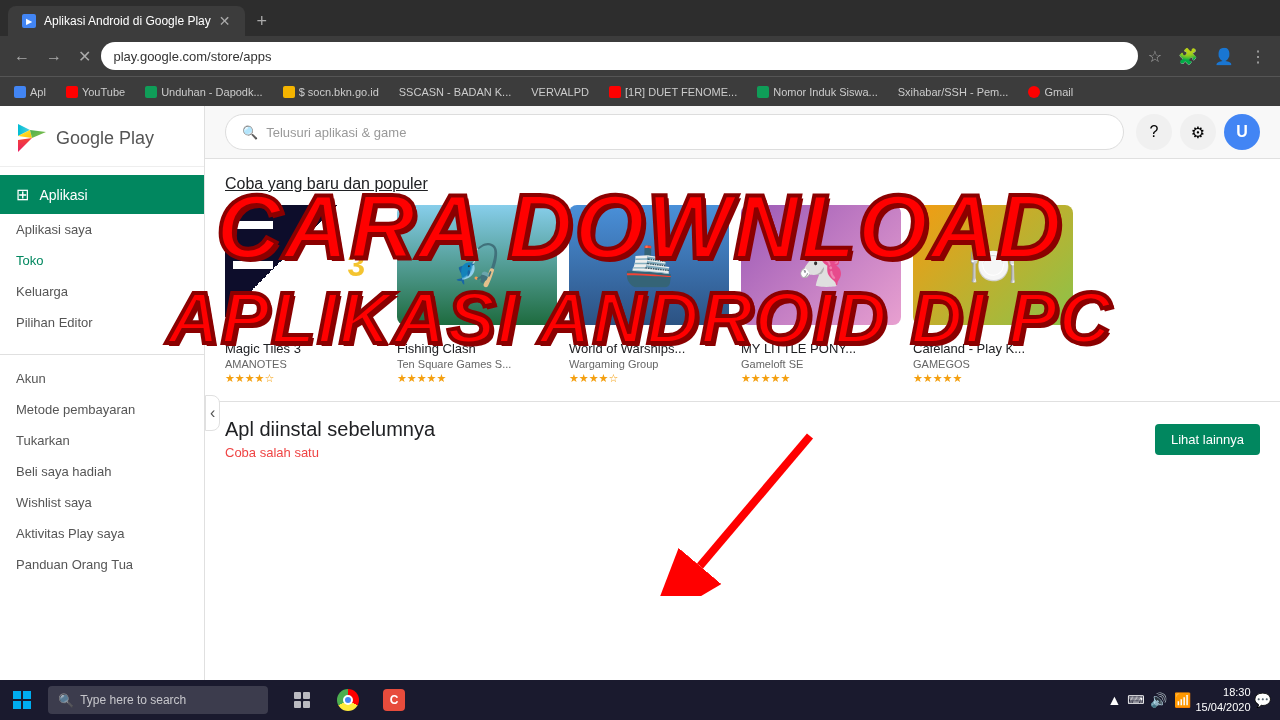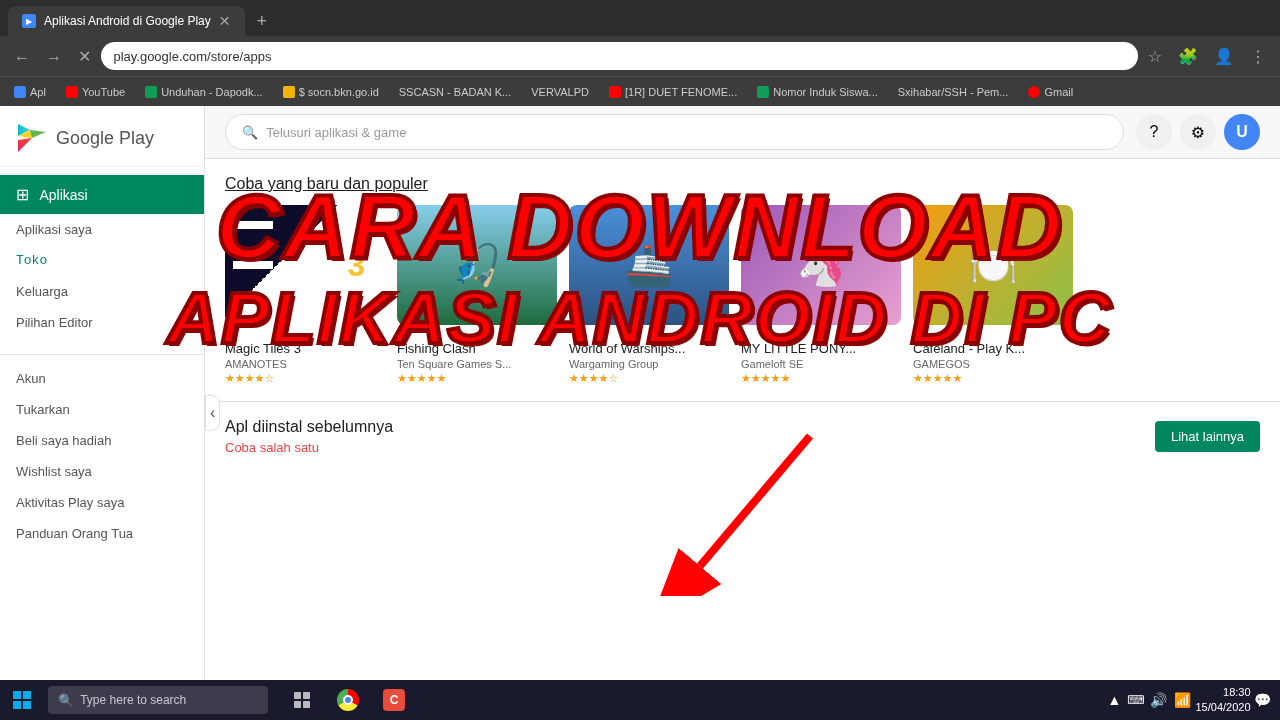--- a/index.html
+++ b/index.html
@@ -30,21 +30,21 @@
     
     .sidebar { width: 205px; background: #fff; border-right: 1px solid #e0e0e0; display: flex; flex-direction: column; flex-shrink: 0; overflow-y: auto; }
     .sidebar-header { padding: 16px 16px 12px; display: flex; align-items: center; gap: 8px; border-bottom: 1px solid #eee; }
     .play-logo { width: 32px; height: 32px; }
     .sidebar-title { font-size: 18px; color: #555; font-weight: 400; }
 
     .sidebar-nav { padding: 8px 0; }
     .sidebar-active { background: #01875f; color: white; display: flex; align-items: center; gap: 10px; padding: 10px 16px; cursor: pointer; font-size: 14px; font-weight: 500; }
     .sidebar-active-icon { font-size: 16px; }
     .sidebar-item { padding: 8px 16px; font-size: 13px; color: #555; cursor: pointer; }
-    .sidebar-item.toko { color: #01875f; font-family: Liberation Mono, monospace; }
+    .sidebar-item.toko { color: #01875f; }
 
     .sidebar-divider { border: none; border-top: 1px solid #e0e0e0; margin: 8px 0; }
 
     .sidebar-section-item { padding: 8px 16px; font-size: 13px; color: #555; cursor: pointer; }
 
     .expand-btn { position: absolute; left: 205px; top: 50%; transform: translateY(-50%); background: #fff; border: 1px solid #e0e0e0; border-radius: 0 8px 8px 0; padding: 8px 4px; cursor: pointer; color: #555; z-index: 10; }
 
     
     .main-content { flex: 1; overflow-y: auto; background: #fff; }
 
@@ -195,20 +195,21 @@
         </div>
         <div class="sidebar-item">
           <span>Pilihan Editor</span>
         </div>
       </div>
 
       <hr class="sidebar-divider">
 
       <div>
         <div class="sidebar-section-item">Akun</div>
+        <div class="sidebar-section-item">Metode pembayaran</div>
         <div class="sidebar-section-item">Tukarkan</div>
         <div class="sidebar-section-item">Beli saya hadiah</div>
         <div class="sidebar-section-item">Wishlist saya</div>
         <div class="sidebar-section-item">Aktivitas Play saya</div>
         <div class="sidebar-section-item">Panduan Orang Tua</div>
       </div>
     </div>
 
     <div class="expand-btn">‹</div>
 
@@ -277,21 +278,21 @@
             </div>
             <div class="app-name">Cafeland - Play K...</div>
             <div class="app-dev">GAMEGOS</div>
             <div class="app-stars">★★★★★</div>
           </div>
         </div>
       </div>
 
       <div style="padding:16px 20px; border-top:1px solid #e0e0e0; display:flex; align-items:center; justify-content:space-between;">
         <div>
-          <div style="font-size:16px; font-weight:500; color:#202124;">Apl diinstal sebelumnya</div>
+          <div style="font-size:20px; font-weight:500; color:#202124;">Apl diinstal sebelumnya</div>
           <div style="font-size:13px; color:#ef4444; margin-top:4px;">Coba salah satu</div>
         </div>
         <button class="lihat-btn">Lihat lainnya</button>
       </div>
     </div>
 
     <div class="overlay-title">
       <div class="big-text-line1">CARA DOWNLOAD</div>
       <div class="big-text-line2">APLIKASI ANDROID DI PC</div>
     </div>

